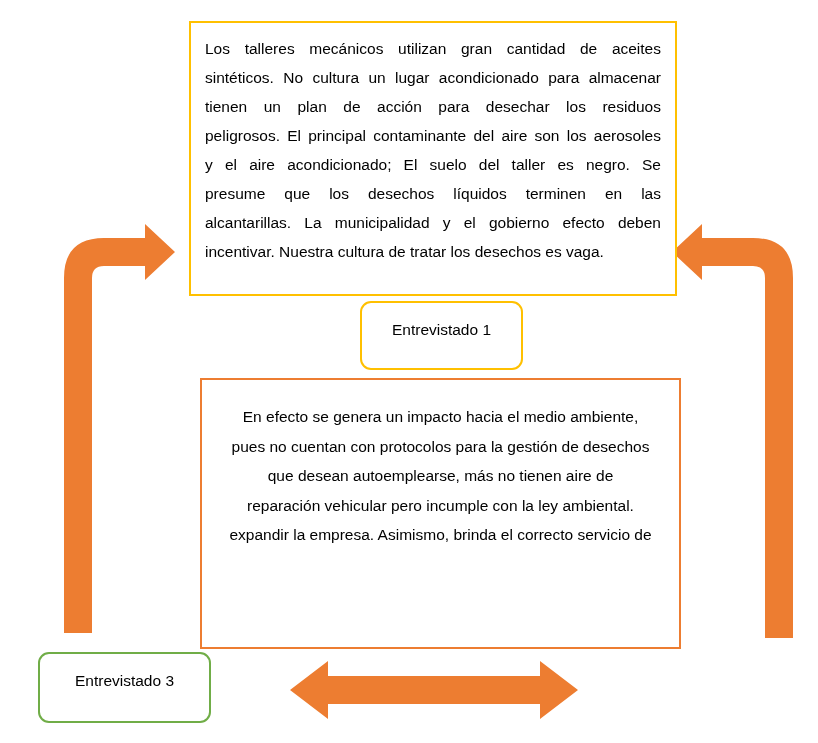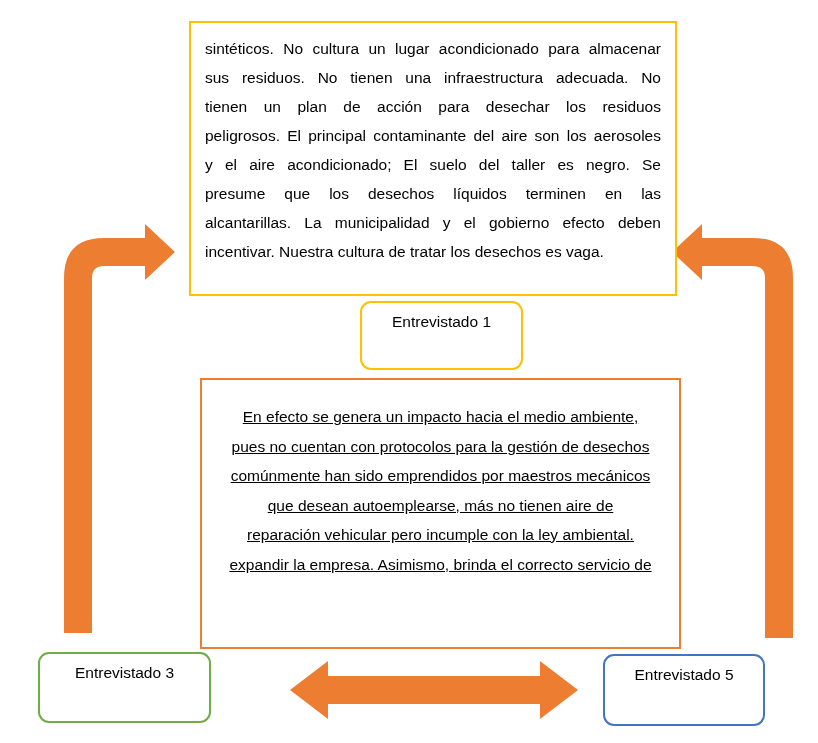--- a/index.html
+++ b/index.html
@@ -29,67 +29,63 @@
     font-size:15.5px;line-height:29px;
   }
   .top-box .jline{text-align:justify;text-align-last:justify;white-space:normal;}
   .top-box .jline:last-child{text-align-last:left;}
   .mid-box{
     left:200px;top:378px;width:481px;height:271px;
     border:2px solid var(--accent-orange);
     padding:22px 10px 0 10px;
     font-size:15.5px;line-height:29.5px;
   }
-  .mid-box .cline{text-align:center;text-decoration:underline;}
+  .mid-box .cline{text-align:center;}
   .label-box{
     position:absolute;box-sizing:border-box;background:var(--bg);
     border-radius:11px;
     font-size:15.5px;line-height:20px;
-    text-align:center;padding-top:9px;
+    text-align:center;padding-top:17px;
   }
   .label-1{left:360px;top:301px;width:163px;height:69px;border:2px solid var(--accent-gold);}
   .label-3{left:38px;top:652px;width:173px;height:71px;border:2px solid var(--accent-green);}
   .label-5{left:603px;top:654px;width:162px;height:72px;border:2px solid var(--accent-blue);}
 </style>
 </head>
 <body>
 
 <div class="canvas">
 
   <svg class="arrow-layer" viewBox="0 0 818 743">
     <path d="M 64 633 L 64 278 Q 64 238 104 238 L 145 238 L 145 224 L 175 252 L 145 280 L 145 266 L 104 266 Q 92 266 92 278 L 92 633 Z"></path>
     <path d="M 793 638 L 793 278 Q 793 238 753 238 L 702 238 L 702 224 L 672 252 L 702 280 L 702 266 L 753 266 Q 765 266 765 278 L 765 638 Z"></path>
     <path d="M 290 690 L 328 661 L 328 676 L 540 676 L 540 661 L 578 690 L 540 719 L 540 704 L 328 704 L 328 719 Z"></path>
   </svg>
 
   <div class="box top-box">
+    <div class="jline">Los talleres mecánicos utilizan gran cantidad de aceites</div>
     <div class="jline">sintéticos. No cultura un lugar acondicionado para almacenar</div>
-    <div class="jline">sus residuos. No tienen una infraestructura adecuada. No</div>
     <div class="jline">tienen un plan de acción para desechar los residuos</div>
     <div class="jline">peligrosos. El principal contaminante del aire son los aerosoles</div>
     <div class="jline">y el aire acondicionado; El suelo del taller es negro. Se</div>
     <div class="jline">presume que los desechos líquidos terminen en las</div>
     <div class="jline">alcantarillas. La municipalidad y el gobierno efecto deben</div>
     <div class="jline">incentivar. Nuestra cultura de tratar los desechos es vaga.</div>
   </div>
 
   <div class="label-box label-1">
     <span>Entrevistado 1</span>
   </div>
 
   <div class="box mid-box">
     <div class="cline">En efecto se genera un impacto hacia el medio ambiente,</div>
     <div class="cline">pues no cuentan con protocolos para la gestión de desechos</div>
-    <div class="cline">comúnmente han sido emprendidos por maestros mecánicos</div>
     <div class="cline">que desean autoemplearse, más no tienen aire de</div>
     <div class="cline">reparación vehicular pero incumple con la ley ambiental.</div>
     <div class="cline">expandir la empresa. Asimismo, brinda el correcto servicio de</div>
   </div>
 
   <div class="label-box label-3">
     <span>Entrevistado 3</span>
   </div>
 
-  <div class="label-box label-5">
-    <span>Entrevistado 5</span>
-  </div>
 
 </div>
 
 </body></html>

